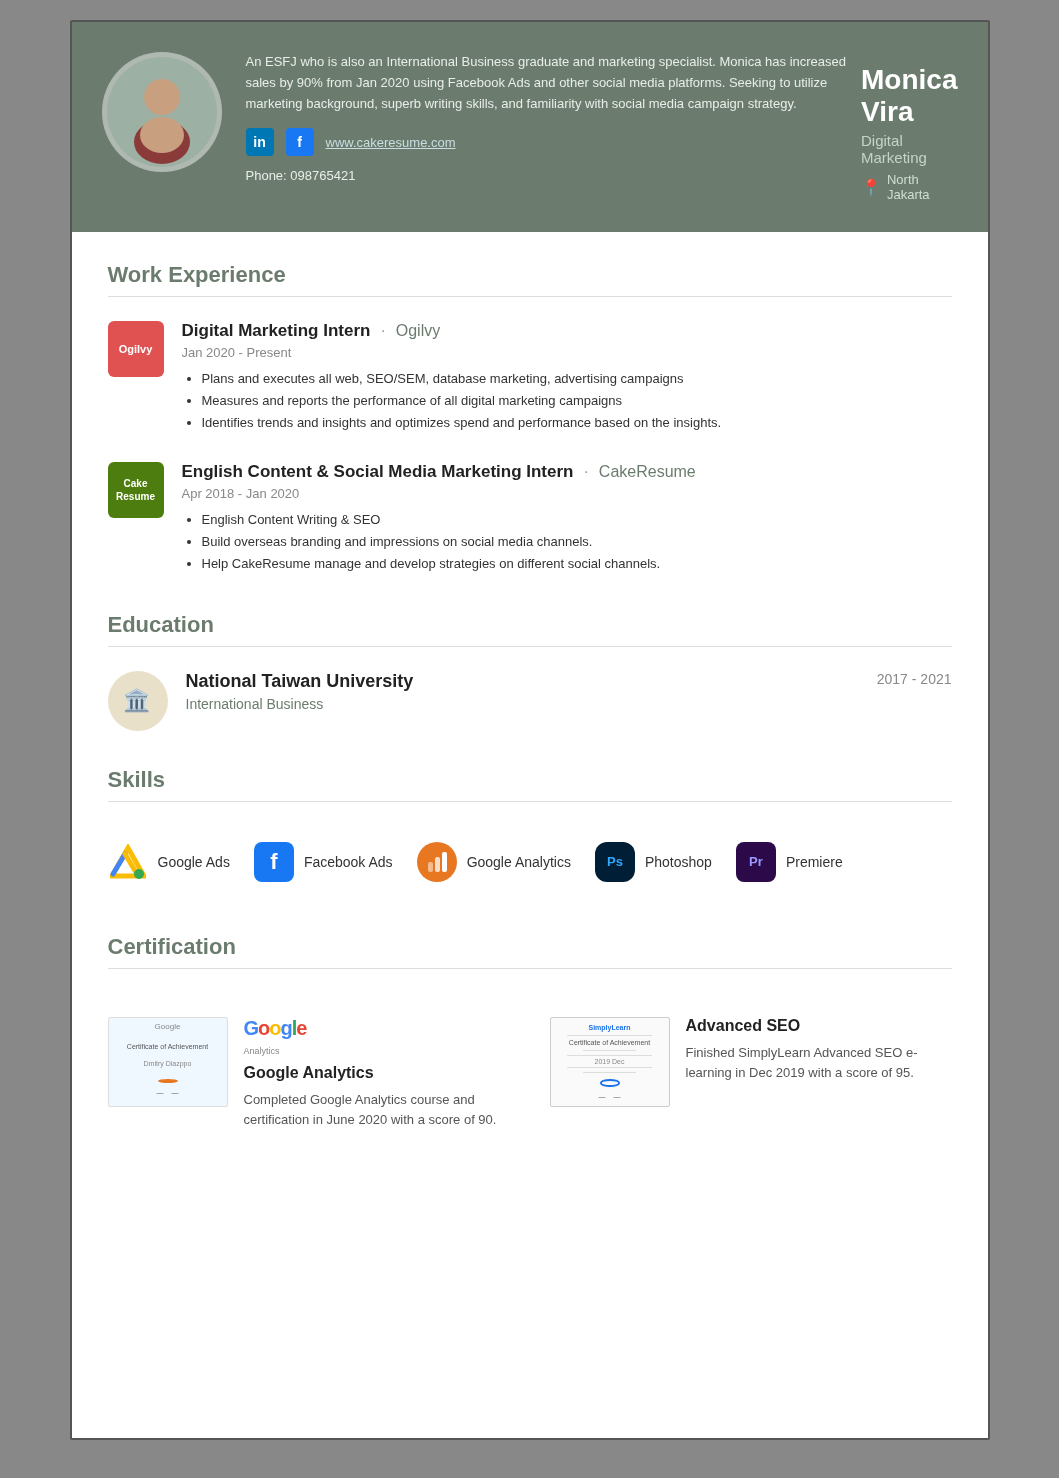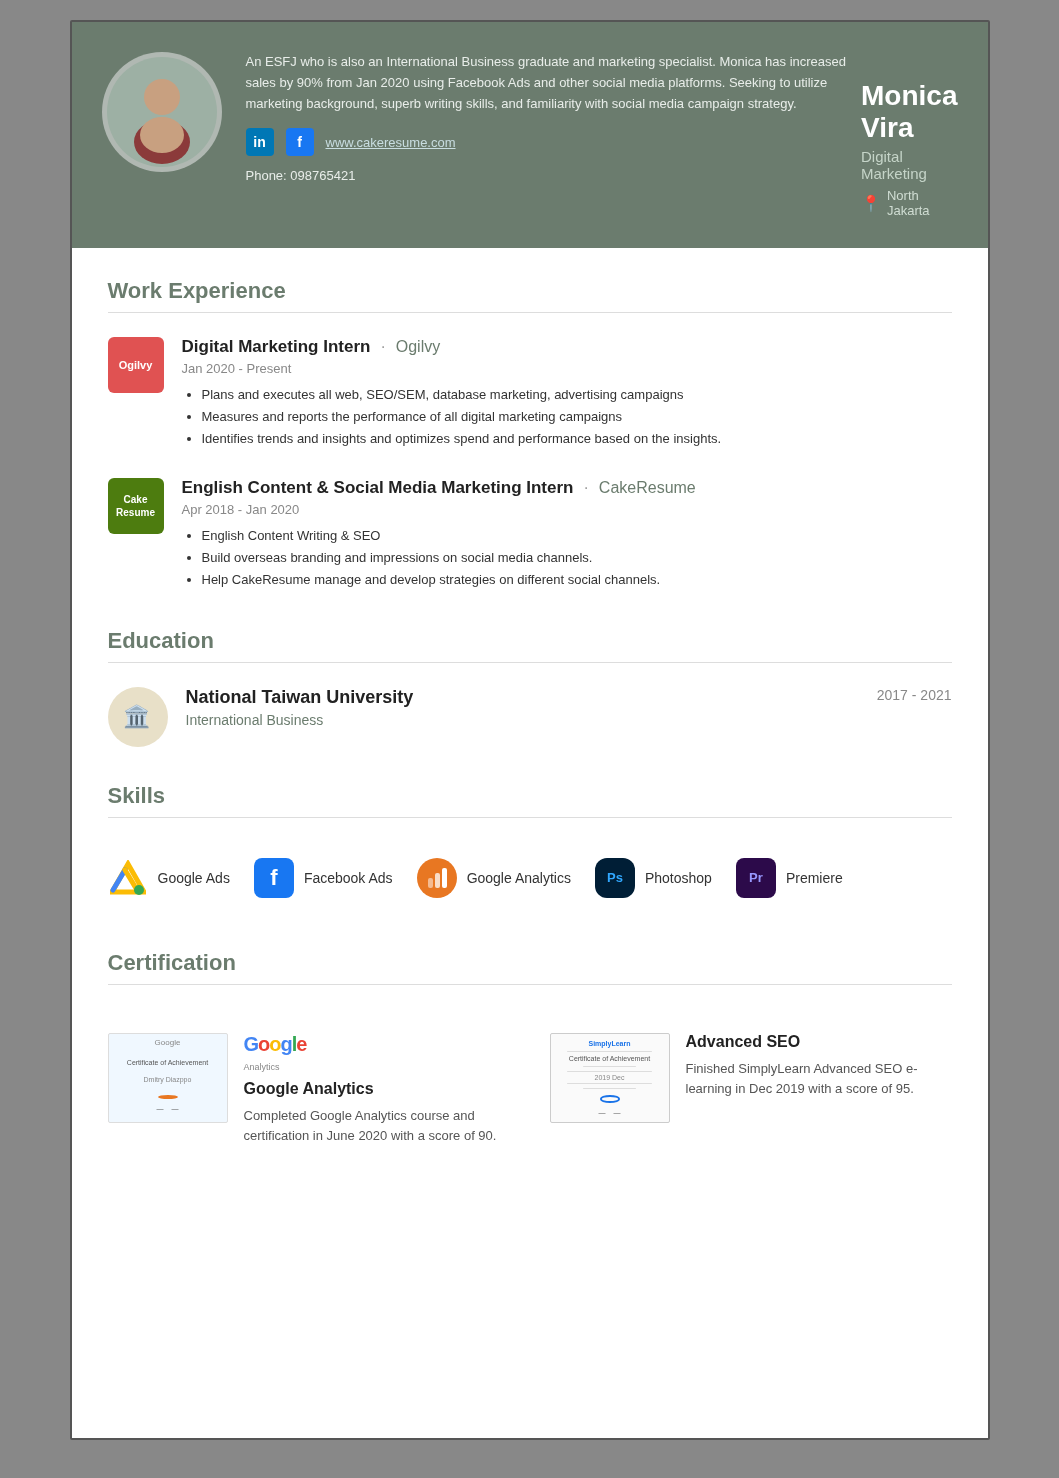--- a/index.html
+++ b/index.html
@@ -81,21 +81,21 @@
     .website-link {
       color: #c8dde0;
       font-size: 13px;
       text-decoration: underline;
     }
     .phone-text {
       color: #e8ede9;
       font-size: 13px;
     }
     .header-name-section {
-      margin-top: 28px;
+      margin-top: 12px;
     }
     .name {
       font-size: 28px;
       font-weight: bold;
       color: #fff;
     }
     .title {
       font-size: 15px;
       color: #c5d4c8;
       margin-top: 4px;

